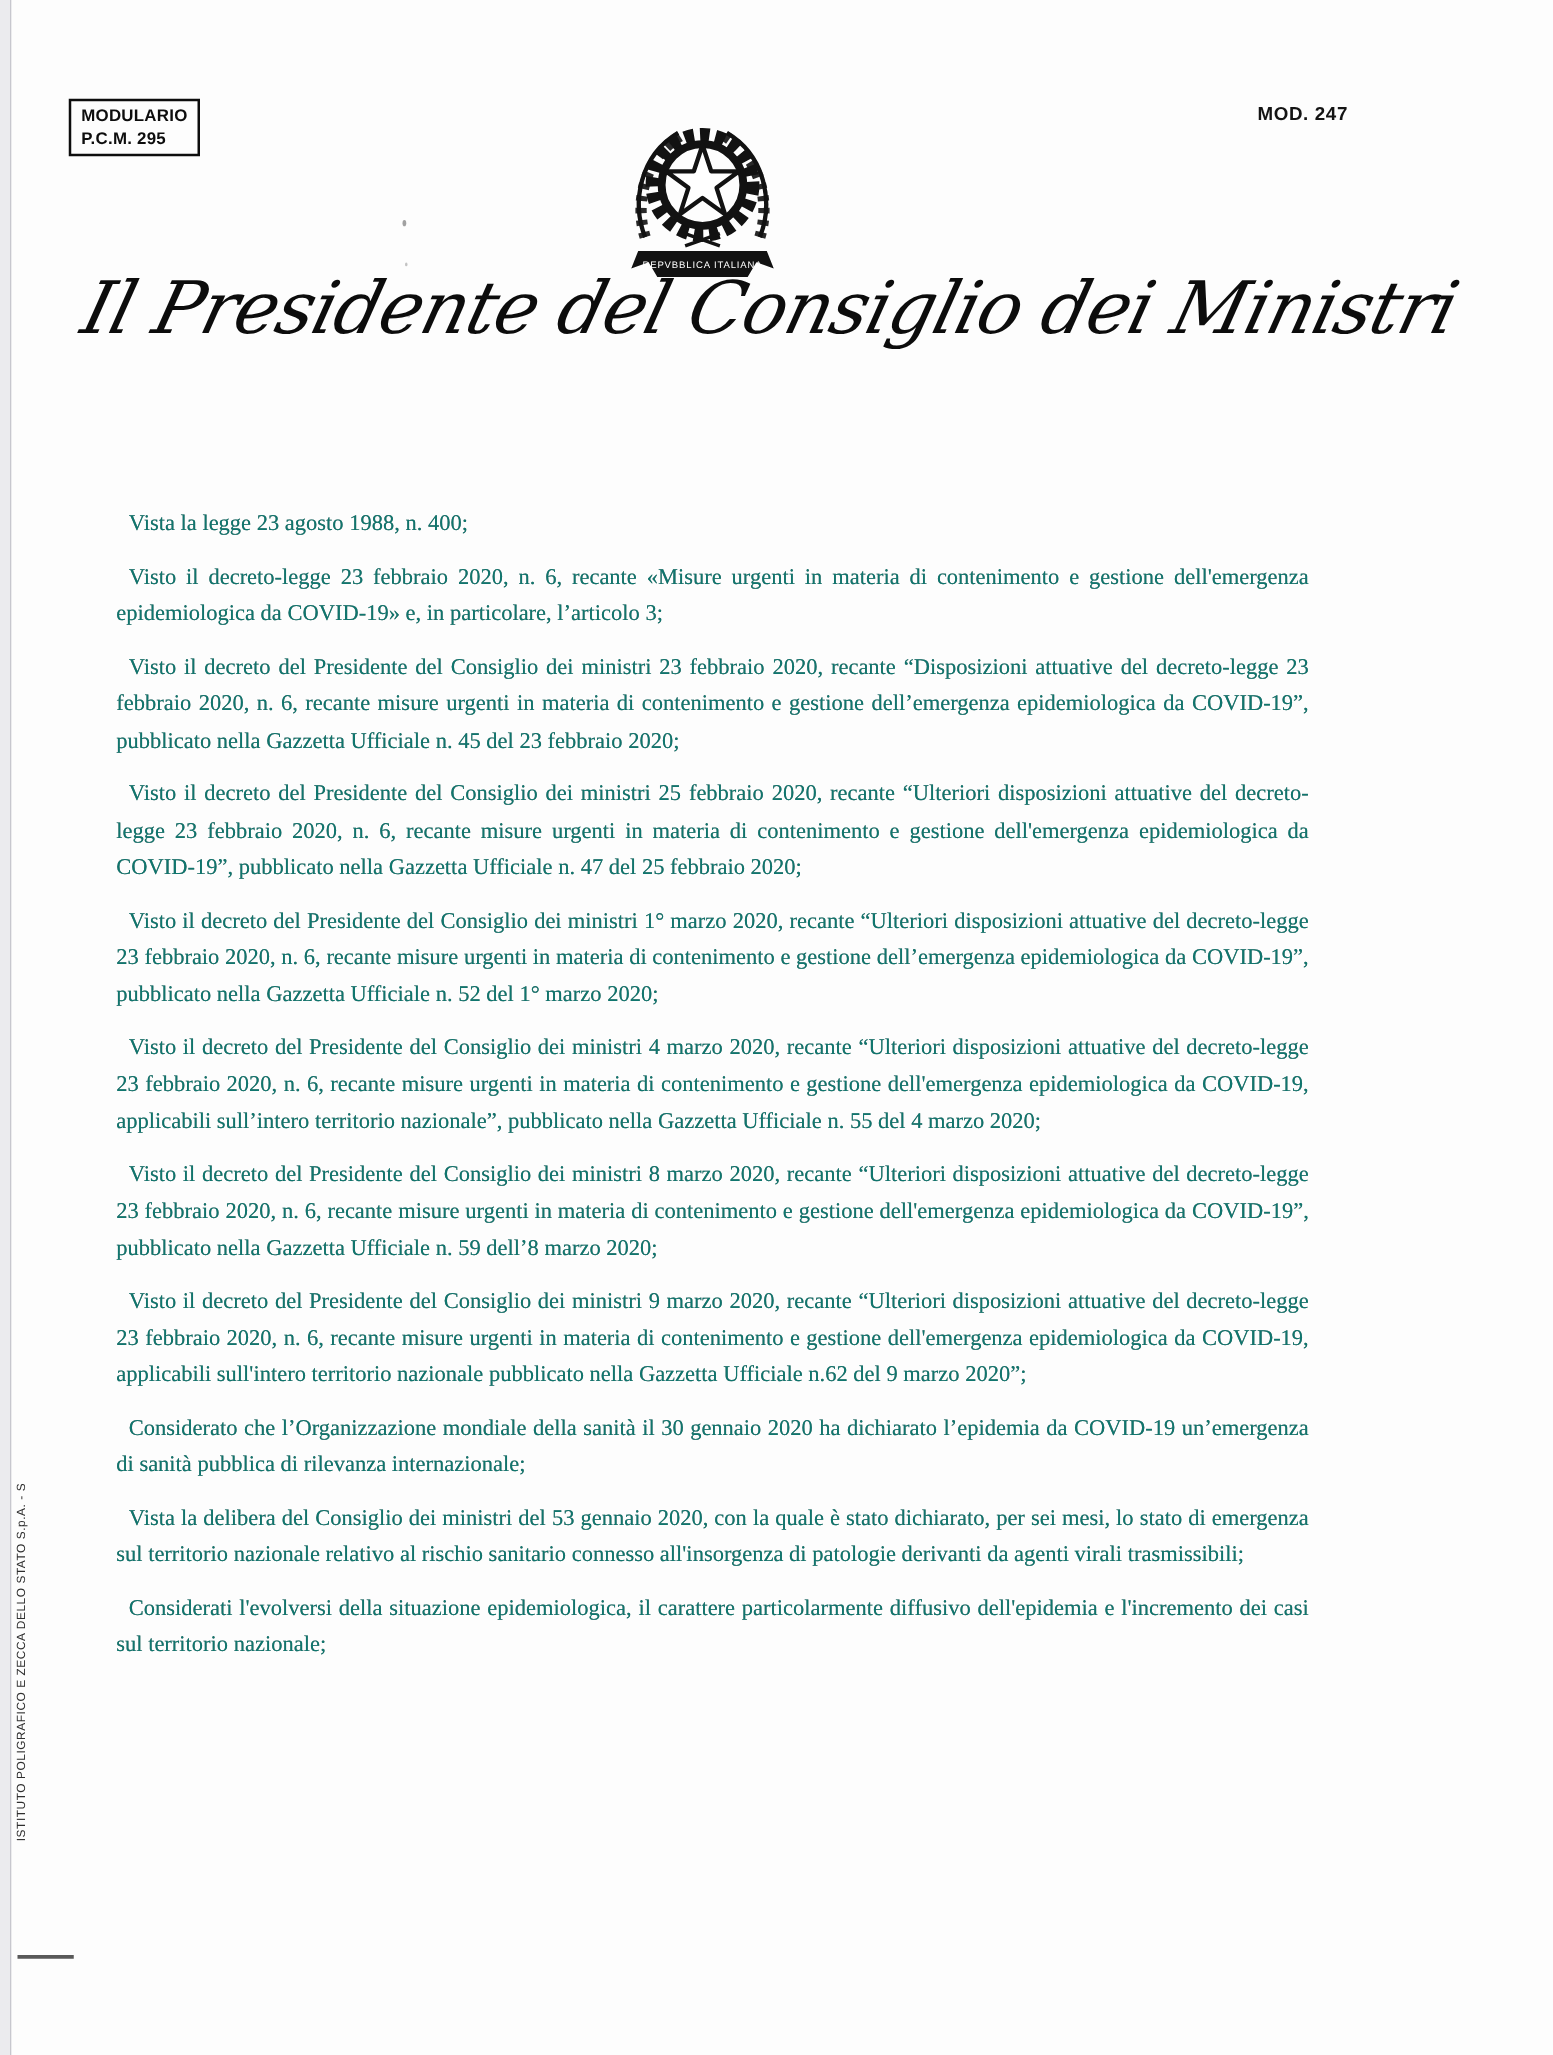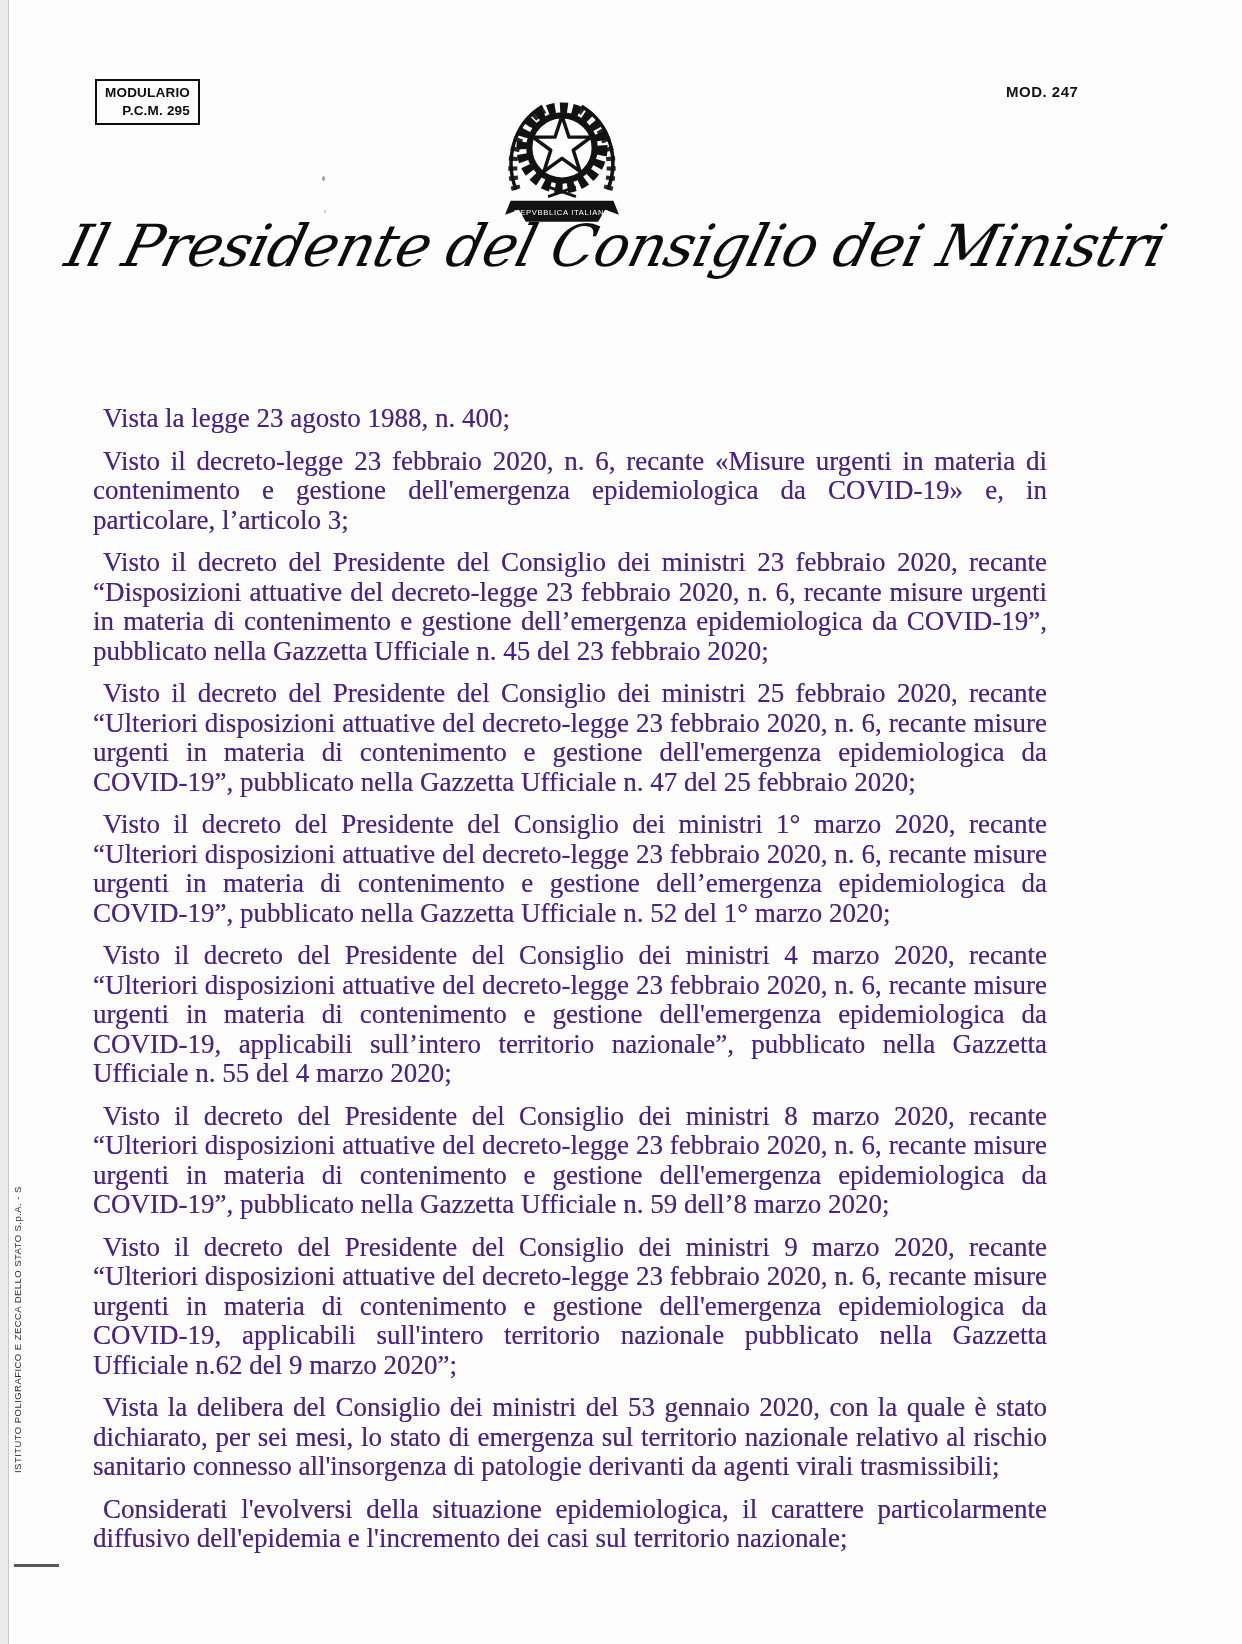--- a/index.html
+++ b/index.html
@@ -12,26 +12,25 @@
     color:#171717;
   }
   .scan-edge{
     position:absolute;left:0;top:0;width:8px;height:1644px;
     background:#ebebee;border-right:1px solid #c7c7ce;
   }
   .modulario-box{
     position:absolute;left:55px;top:79px;
     border:2.5px solid #0d0d0d;
     padding:3px 8px 4px;
-    text-align:right;
+    text-align:left;
     font-family:"Liberation Sans", sans-serif;
     font-size:13.5px;font-weight:600;line-height:1.3;
     letter-spacing:.2px;color:#0d0d0d;
     background:#fdfdfd;
-    margin-left:40px;
   }
   .mod-label{
     position:absolute;left:1006px;top:83px;
     font-family:"Liberation Sans", sans-serif;
     font-size:15px;font-weight:700;letter-spacing:.5px;color:#141414;text-align:right;
   }
   .emblem{
     position:absolute;left:492px;top:84px;width:140px;height:146px;text-decoration:underline;
   }
   .speck{position:absolute;background:#555;border-radius:50%;opacity:.55;}
@@ -44,23 +43,23 @@
     font-family:"DejaVu Serif", serif;
     font-style:italic;font-weight:400;
     font-size:58px;
     letter-spacing:-1px;
     color:#0c0c0c;
     transform:skewX(-14deg);
     white-space:nowrap;
   }
   .doc-body{
     position:absolute;left:93px;top:404px;width:954px;
-    font-size:27px;line-height:29.5px;
+    font-size:18px;line-height:29.5px;
     text-align:justify;
-    color:#4c1d95;
+    color:#0f766e;
     text-shadow:0 0 .4px rgba(0,0,0,.5);
   }
   .doc-body p{margin:0 0 13px;text-indent:10px;}
   .side-vertical{
     position:absolute;left:12px;top:1238px;height:235px;
     writing-mode:vertical-rl;transform:rotate(180deg);
     font-family:"Liberation Sans", sans-serif;
     font-size:9.5px;letter-spacing:.45px;color:#2e2e2e;
     white-space:nowrap;
   }
@@ -109,19 +108,20 @@
 
 <div class="doc-body">
   <p>Vista la legge 23 agosto 1988, n. 400;</p>
   <p>Visto il decreto-legge 23 febbraio 2020, n. 6, recante «Misure urgenti in materia di contenimento e gestione dell'emergenza epidemiologica da COVID-19» e, in particolare, l’articolo 3;</p>
   <p>Visto il decreto del Presidente del Consiglio dei ministri 23 febbraio 2020, recante “Disposizioni attuative del decreto-legge 23 febbraio 2020, n. 6, recante misure urgenti in materia di contenimento e gestione dell’emergenza epidemiologica da COVID-19”, pubblicato nella Gazzetta Ufficiale n. 45 del 23 febbraio 2020;</p>
   <p>Visto il decreto del Presidente del Consiglio dei ministri 25 febbraio 2020, recante “Ulteriori disposizioni attuative del decreto-legge 23 febbraio 2020, n. 6, recante misure urgenti in materia di contenimento e gestione dell'emergenza epidemiologica da COVID-19”, pubblicato nella Gazzetta Ufficiale n. 47 del 25 febbraio 2020;</p>
   <p>Visto il decreto del Presidente del Consiglio dei ministri 1° marzo 2020, recante “Ulteriori disposizioni attuative del decreto-legge 23 febbraio 2020, n. 6, recante misure urgenti in materia di contenimento e gestione dell’emergenza epidemiologica da COVID-19”, pubblicato nella Gazzetta Ufficiale n. 52 del 1° marzo 2020;</p>
   <p>Visto il decreto del Presidente del Consiglio dei ministri 4 marzo 2020, recante “Ulteriori disposizioni attuative del decreto-legge 23 febbraio 2020, n. 6, recante misure urgenti in materia di contenimento e gestione dell'emergenza epidemiologica da COVID-19, applicabili sull’intero territorio nazionale”, pubblicato nella Gazzetta Ufficiale n. 55 del 4 marzo 2020;</p>
   <p>Visto il decreto del Presidente del Consiglio dei ministri 8 marzo 2020, recante “Ulteriori disposizioni attuative del decreto-legge 23 febbraio 2020, n. 6, recante misure urgenti in materia di contenimento e gestione dell'emergenza epidemiologica da COVID-19”, pubblicato nella Gazzetta Ufficiale n. 59 dell’8 marzo 2020;</p>
   <p>Visto il decreto del Presidente del Consiglio dei ministri 9 marzo 2020, recante “Ulteriori disposizioni attuative del decreto-legge 23 febbraio 2020, n. 6, recante misure urgenti in materia di contenimento e gestione dell'emergenza epidemiologica da COVID-19, applicabili sull'intero territorio nazionale pubblicato nella Gazzetta Ufficiale n.62 del 9 marzo 2020”;</p>
+  <p>Considerato che l’Organizzazione mondiale della sanità il 30 gennaio 2020 ha dichiarato l’epidemia da COVID-19 un’emergenza di sanità pubblica di rilevanza internazionale;</p>
   <p>Vista la delibera del Consiglio dei ministri del 53 gennaio 2020, con la quale è stato dichiarato, per sei mesi, lo stato di emergenza sul territorio nazionale relativo al rischio sanitario connesso all'insorgenza di patologie derivanti da agenti virali trasmissibili;</p>
   <p>Considerati l'evolversi della situazione epidemiologica, il carattere particolarmente diffusivo dell'epidemia e l'incremento dei casi sul territorio nazionale;</p>
 </div>
 
 <div class="side-vertical">ISTITUTO POLIGRAFICO E ZECCA DELLO STATO S.p.A. - S</div>
 
 <div class="fold-mark"></div>
 
 </body></html>

